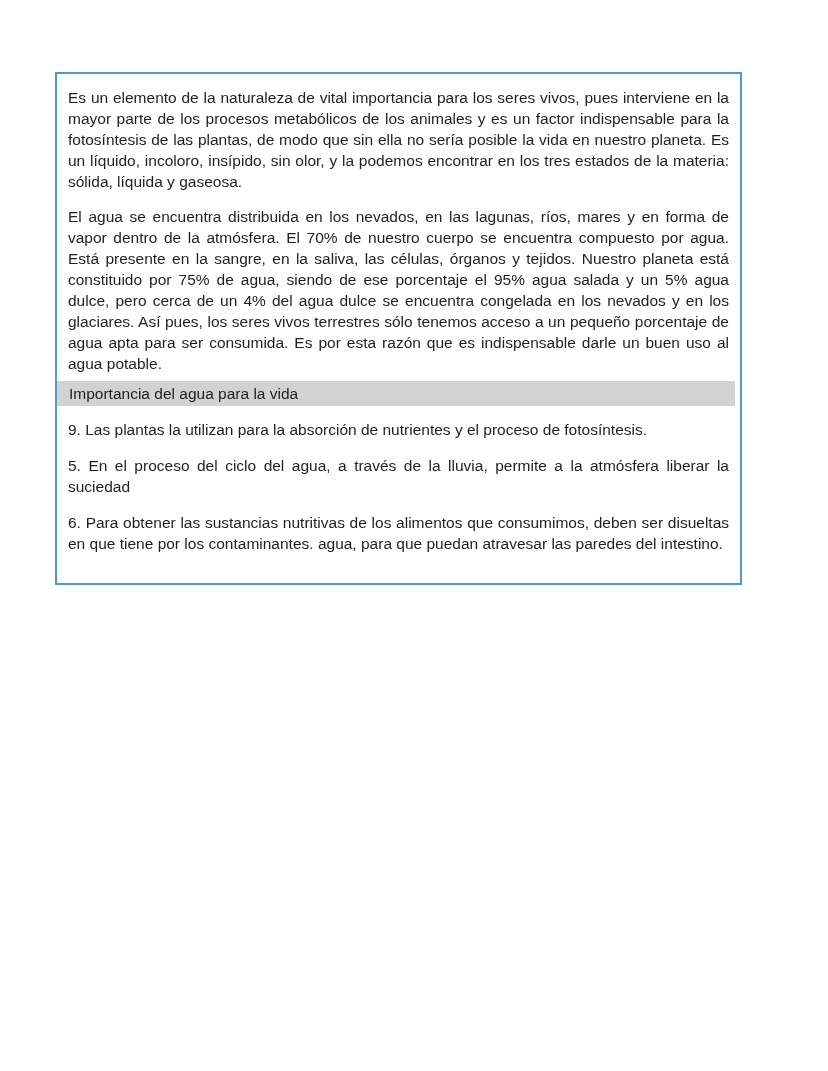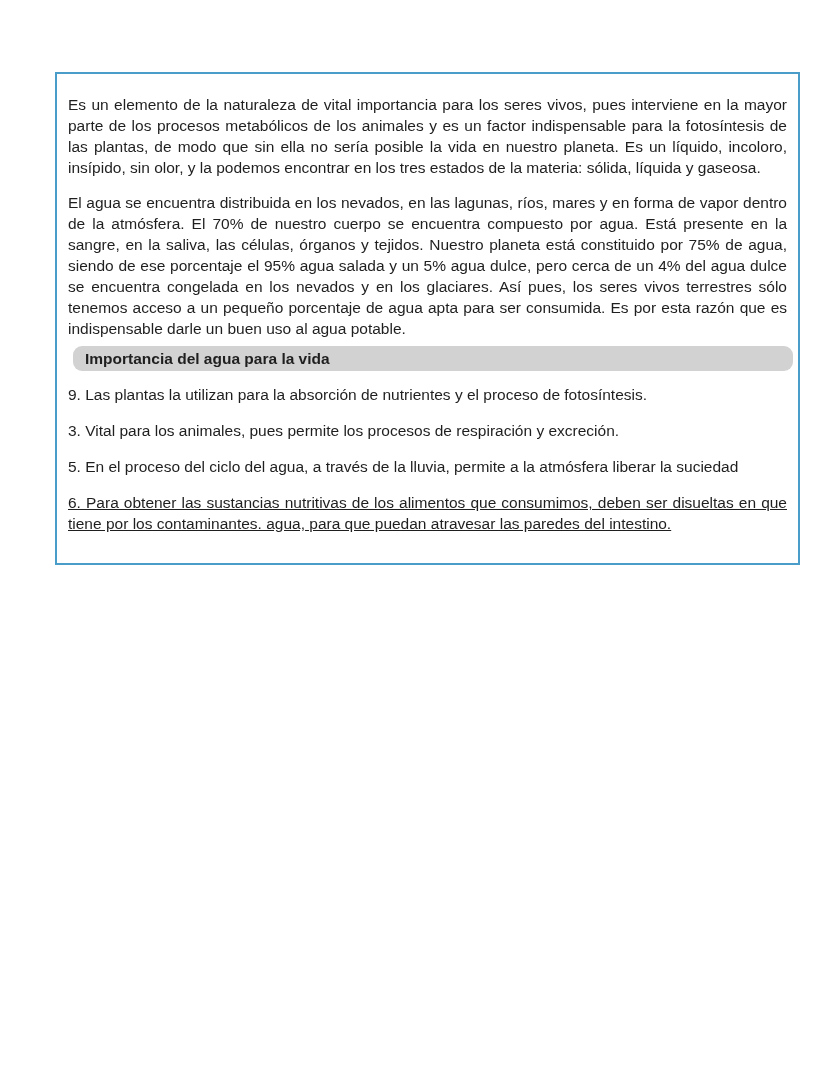--- a/index.html
+++ b/index.html
@@ -18,65 +18,62 @@
     height: 1071px;
     background: var(--page-bg);
     font-family: "Liberation Sans", "DejaVu Sans", sans-serif;
     position: relative;
     overflow: hidden;
   }
   .content-box {
     position: absolute;
     left: 55px;
     top: 72px;
-    width: 745px;
+    width: 687px;
     border: 2px solid var(--border-color);
     background: #ffffff;
-    padding: 20px 0 10px 0;
+    padding: 13px 0 10px 0;
   }
   .para {
     margin: 0 0 14px 0;
     padding: 0 11px;
     font-size: 15.5px;
     line-height: 21px;
     text-align: justify;
     color: var(--text-color);
   }
   .para:nth-of-type(2) {
     margin-bottom: 7px;
   }
   .section-heading {
     background: var(--heading-bg);
     color: var(--text-color);
-    font-weight: bold;
+    font-weight: normal;
     font-size: 15.5px;
     line-height: 21px;
     padding: 2px 4px 2px 12px;
-    margin: 0 5px 13px 16px;
-    border-radius: 9px;
+    margin: 0 5px 13px 0;
   }
   .list-item {
     margin: 0 0 15px 0;
     padding: 0 11px;
     font-size: 15.5px;
     line-height: 21px;
     text-align: justify;
     color: var(--text-color);
   }
   .list-item:last-child {
     margin-bottom: 19px;
-    text-decoration: underline;
   }
 </style>
 </head>
 <body>
 
 <div class="page">
   <div class="content-box">
     <p class="para">Es un elemento de la naturaleza de vital importancia para los seres vivos, pues interviene en la mayor parte de los procesos metabólicos de los animales y es un factor indispensable para la fotosíntesis de las plantas, de modo que sin ella no sería posible la vida en nuestro planeta. Es un líquido, incoloro, insípido, sin olor, y la podemos encontrar en los tres estados de la materia: sólida, líquida y gaseosa.</p>
     <p class="para">El agua se encuentra distribuida en los nevados, en las lagunas, ríos, mares y en forma de vapor dentro de la atmósfera. El 70% de nuestro cuerpo se encuentra compuesto por agua. Está presente en la sangre, en la saliva, las células, órganos y tejidos. Nuestro planeta está constituido por 75% de agua, siendo de ese porcentaje el 95% agua salada y un 5% agua dulce, pero cerca de un 4% del agua dulce se encuentra congelada en los nevados y en los glaciares. Así pues, los seres vivos terrestres sólo tenemos acceso a un pequeño porcentaje de agua apta para ser consumida. Es por esta razón que es indispensable darle un buen uso al agua potable.</p>
     <div class="section-heading">Importancia del agua para la vida</div>
     <p class="list-item">9. Las plantas la utilizan para la absorción de nutrientes y el proceso de fotosíntesis.</p>
-    <p class="list-item">3. Vital para los animales, pues permite los procesos de respiración y excreción.</p>
     <p class="list-item">5. En el proceso del ciclo del agua, a través de la lluvia, permite a la atmósfera liberar la suciedad</p>
     <p class="list-item">6. Para obtener las sustancias nutritivas de los alimentos que consumimos, deben ser disueltas en que tiene por los contaminantes. agua, para que puedan atravesar las paredes del intestino.</p>
   </div>
 </div>
 
 </body></html>

